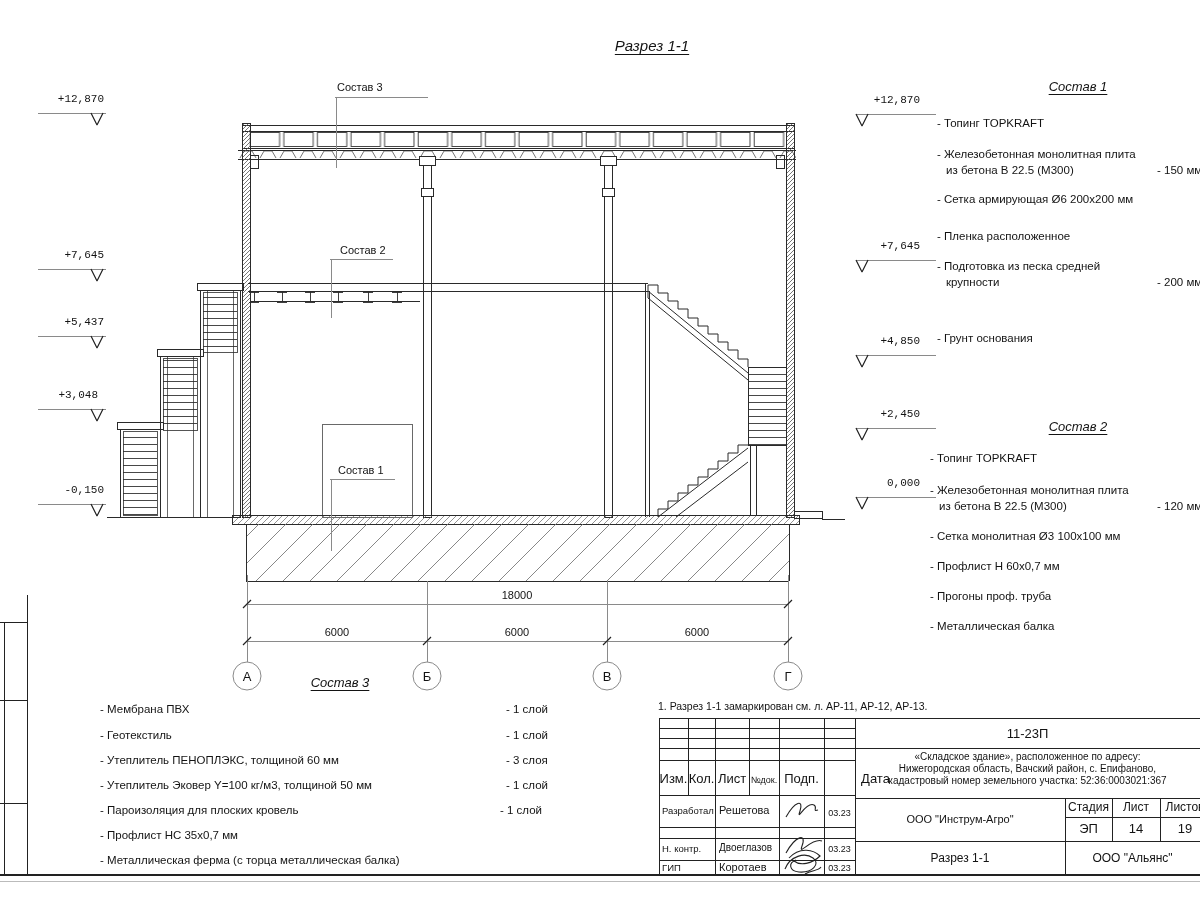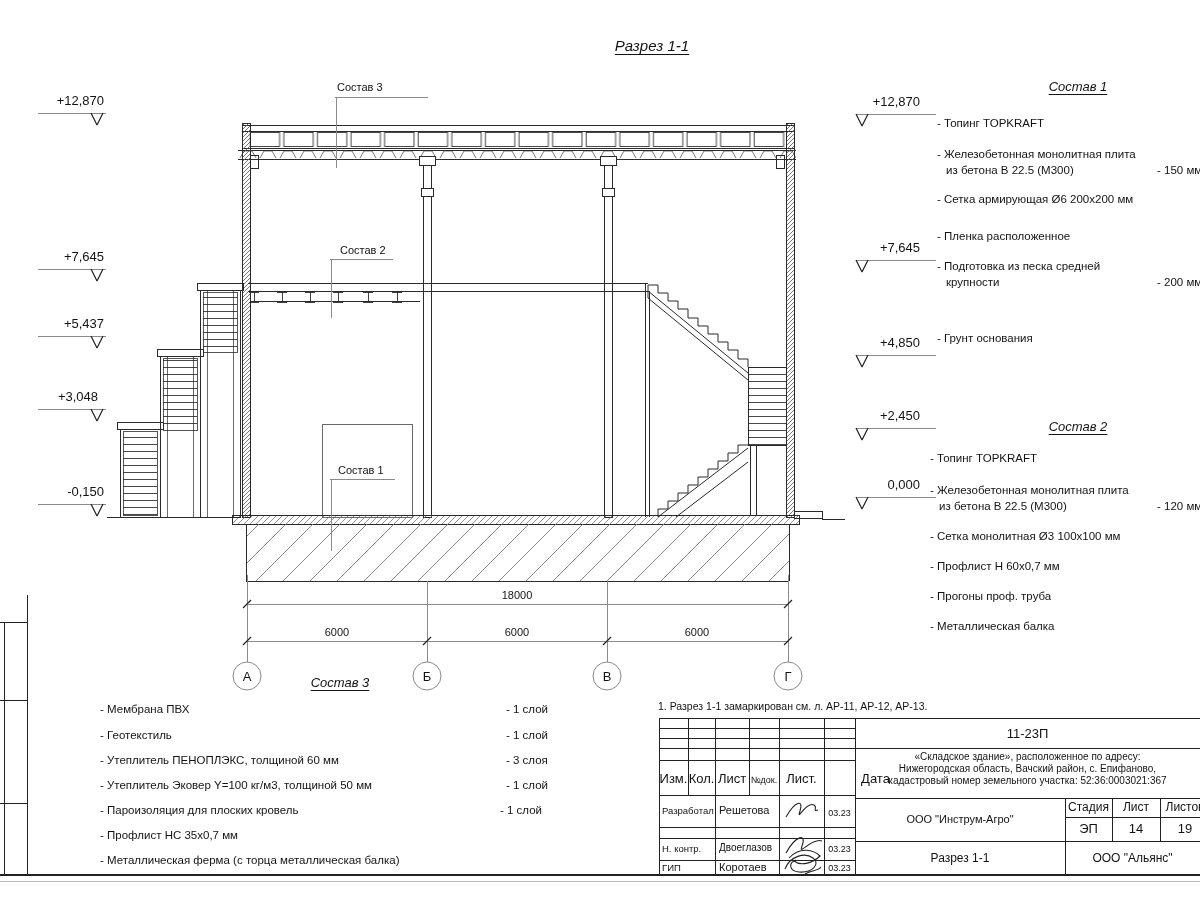--- a/index.html
+++ b/index.html
@@ -1,21 +1,21 @@
 <!DOCTYPE html>
 <html><head>
 <meta charset="utf-8">
 <style>
   html,body{margin:0;padding:0;background:#e8e8e8;}
   #sheet{position:relative;width:1200px;height:900px;background:#ffffff;overflow:hidden;
          font-family:"Liberation Sans",sans-serif;color:#111;}
   .t{position:absolute;white-space:nowrap;font-family:"Liberation Sans",sans-serif;color:#131313;}
   .s9{font-size:9px;}  .s95{font-size:9.5px;} .s10{font-size:10px;} .s105{font-size:10.5px;}
   .s11{font-size:11px;} .s115{font-size:11.5px;text-align:right;} .s12{font-size:12px;} .s13{font-size:13px;}
-  .s135{font-size:13px;} .s15{font-size:15px;}
+  .s135{font-size:11px;font-family:Liberation Mono, monospace;} .s15{font-size:15px;}
   .it{font-style:italic;}
   .u{text-decoration:underline;text-underline-offset:3px;}
   .ctr{text-align:center;}
   .rt{text-align:right;}
   svg{position:absolute;left:0;top:0;}
 </style>
 </head>
 <body>
 
 <div id="sheet">
@@ -263,21 +263,21 @@
   <div class="t s115" style="left:500px;top:804px;">- 1 слой</div>
   <div class="t s115" style="left:100px;top:829px;">- Профлист НС 35х0,7 мм</div>
   <div class="t s115" style="left:100px;top:854px;">- Металлическая ферма (с торца металлическая балка)</div>
 
   <div class="t s105" style="left:658px;top:700px;">1. Разрез 1-1 замаркирован см. л. АР-11, АР-12, АР-13.</div>
 
   <div class="t s13 ctr" style="left:659px;top:771px;width:29px;">Изм.</div>
   <div class="t s13 ctr" style="left:688px;top:771px;width:27px;">Кол.</div>
   <div class="t s13 ctr" style="left:715px;top:771px;width:34px;">Лист</div>
   <div class="t s9 ctr" style="left:749px;top:775px;width:30px;">№док.</div>
-  <div class="t s13 ctr" style="left:779px;top:771px;width:45px;">Лист.</div>
+  <div class="t s13 ctr" style="left:779px;top:771px;width:45px;">Подп.</div>
   <div class="t s13 ctr" style="left:860px;top:771px;width:31px;">Дата</div>
 
   <div class="t s95" style="left:662px;top:805px;">Разработал</div>
   <div class="t s11" style="left:719px;top:804px;">Решетова</div>
   <div class="t s9 ctr" style="left:824px;top:808px;width:31px;">03.23</div>
   <div class="t s95" style="left:662px;top:843px;">Н. контр.</div>
   <div class="t s10" style="left:719px;top:842px;">Двоеглазов</div>
   <div class="t s9 ctr" style="left:824px;top:844px;width:31px;">03.23</div>
   <div class="t s95" style="left:662px;top:862px;">ГИП</div>
   <div class="t s11" style="left:719px;top:861px;">Коротаев</div>

